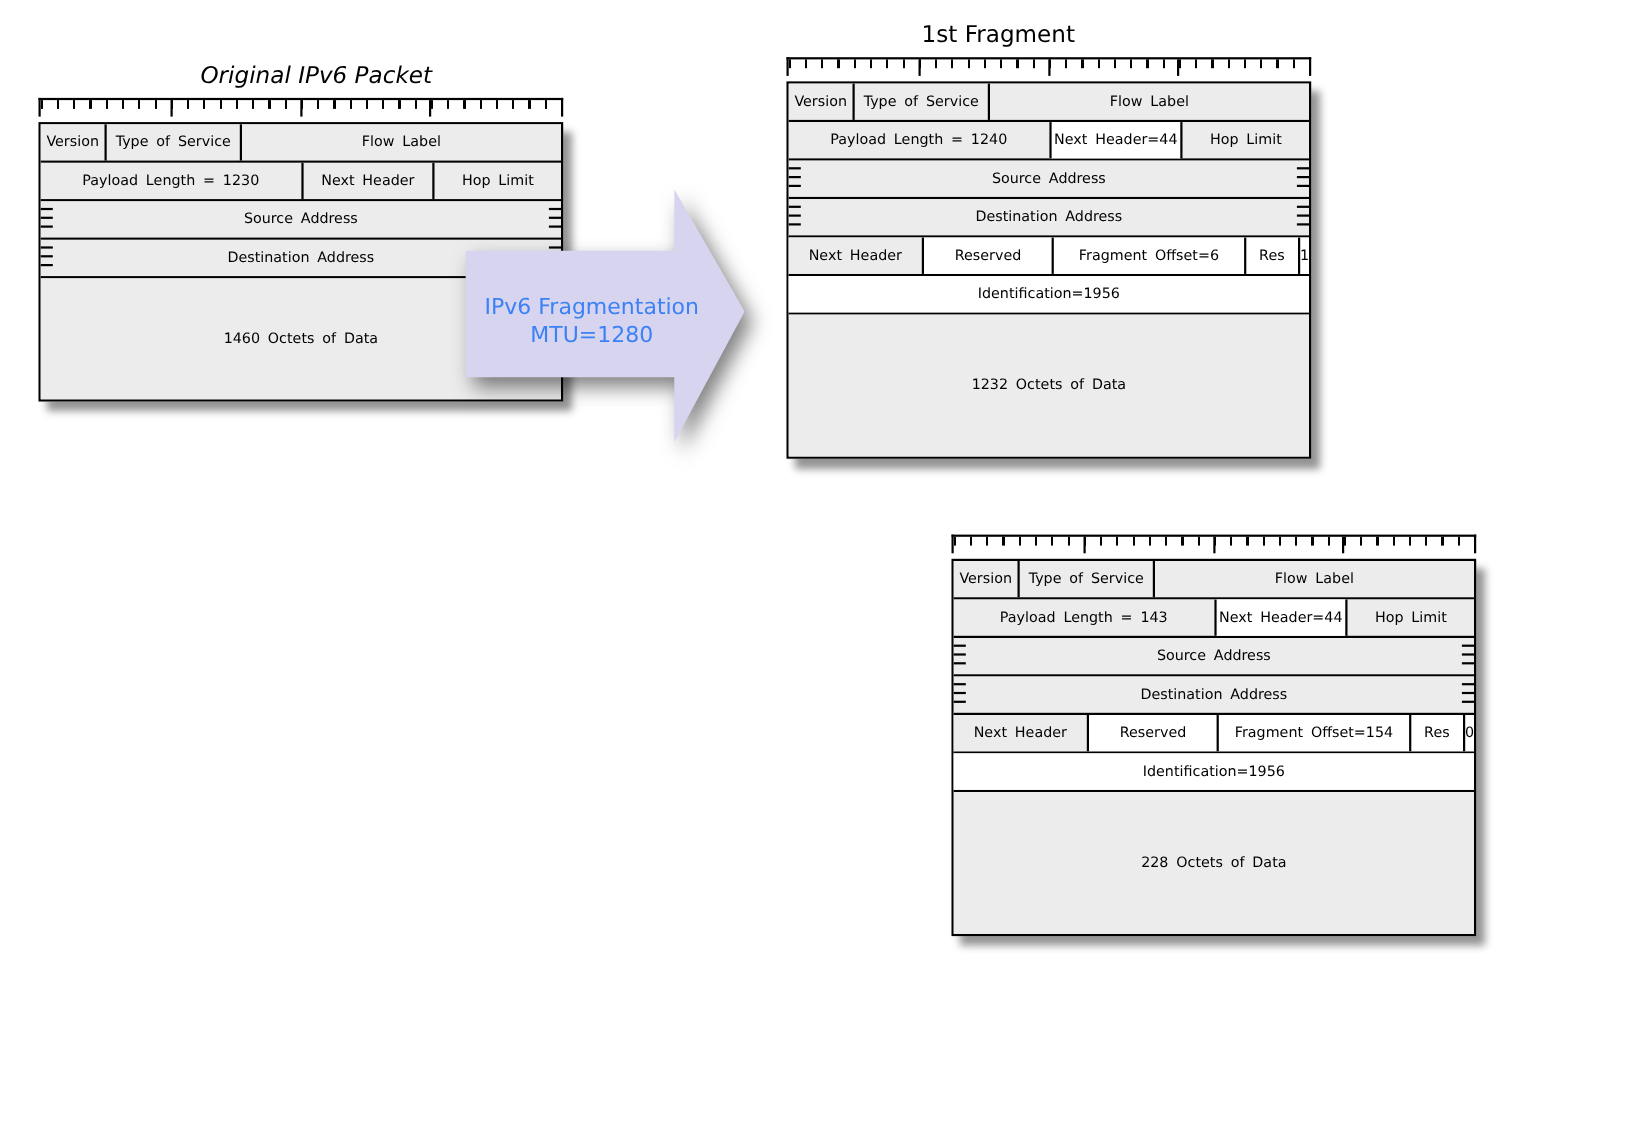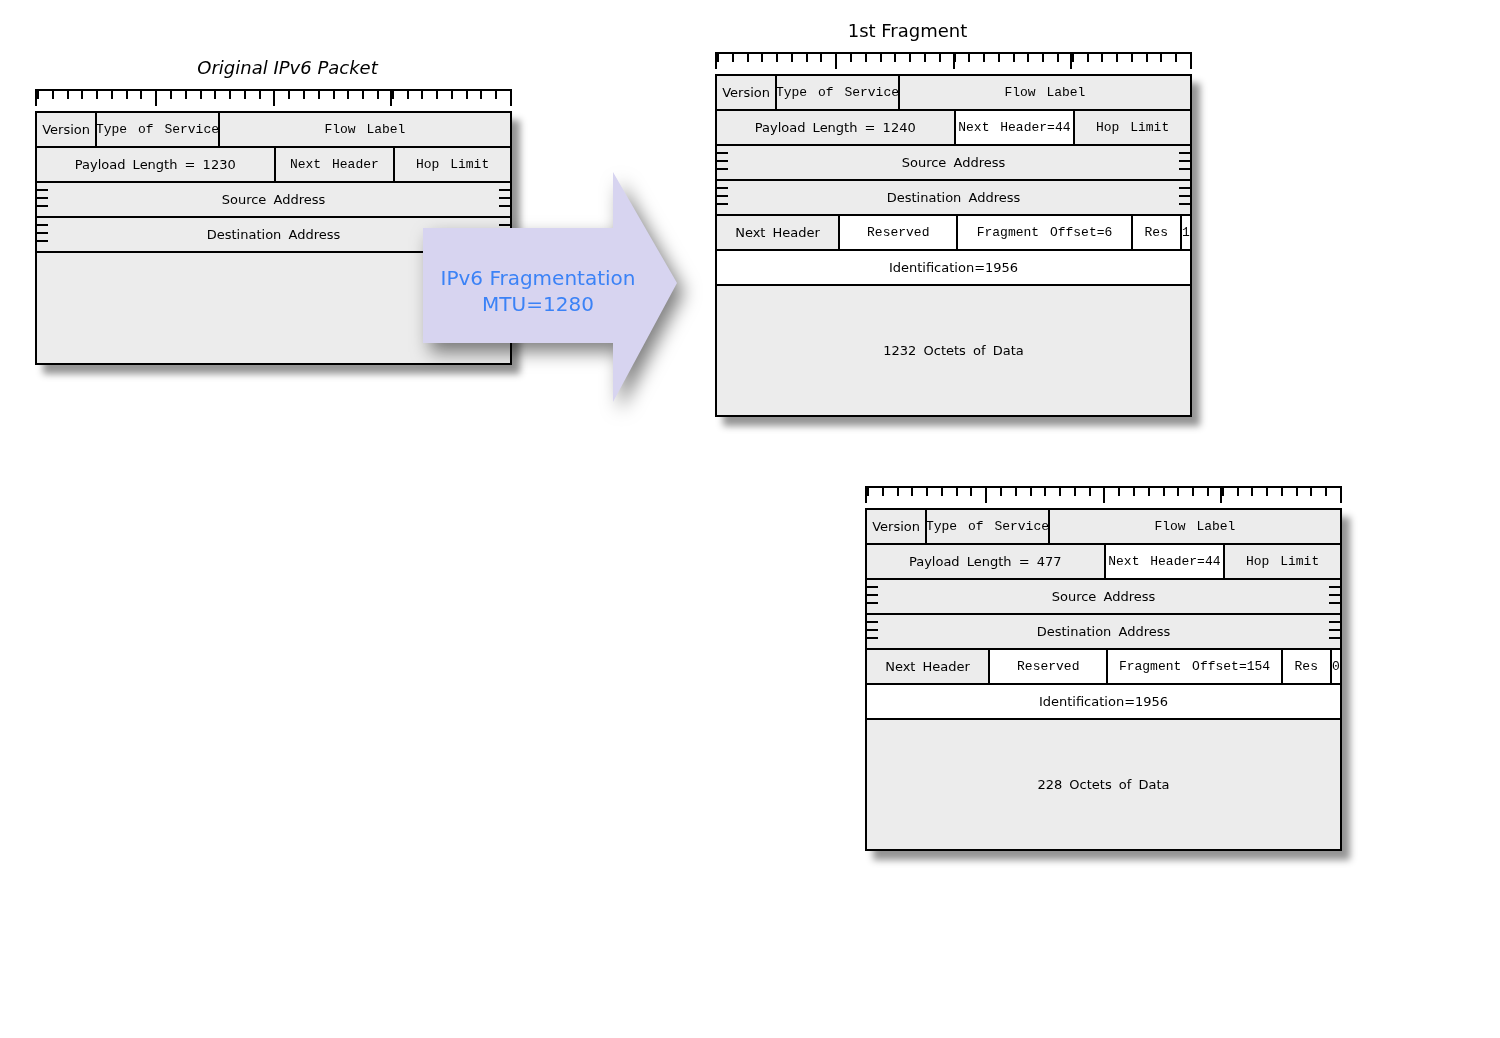--- a/index.html
+++ b/index.html
@@ -6,21 +6,21 @@
   body {
     width:1500px; height:1038px;
     background:#ffffff;
     font-family:"DejaVu Sans","Liberation Sans",sans-serif;
     color:#000;
     position:relative;
     overflow:hidden;
   }
   .packet { position:absolute; width:477px; z-index:1; }
   .pkt-title {
-    font-size:18px; line-height:26px; height:26px;
+    font-size:21px; line-height:26px; height:26px;
     text-align:center; white-space:nowrap;
   }
   .title-orig { transform:translateX(14px);font-style:italic; }
   .title-f1  { transform:translateX(-46px); }
   .title-f2  { transform:translateX(-57px); }
 
   
   .ruler {
     margin-top:8px; height:15px;
     border-top:2px solid #000;
@@ -41,21 +41,21 @@
     border:2px solid #000;
     background:#ececec;
     box-shadow:8px 9px 7px rgba(0,0,0,.42);
     display:flex; flex-direction:column;
   }
   .prow { display:flex; flex:0 0 33px; border-bottom:2px solid #000; background:#ececec; }
   .pcell {
     display:flex; align-items:center; justify-content:center;
     font-size:13px; word-spacing:3px; white-space:nowrap; overflow:hidden;
   }
-  .pcell + .pcell { border-left:2px solid #000;font-family:Liberation Mono, monospace; }
+  .pcell + .pcell { border-left:2px solid #000; }
   .white { background:#ffffff; }
   .gray  { background:#ececec; }
 
   
   .w-version {flex:0 0 12.3%} .w-tos {flex:0 0 25.5%} .w-flow {flex:1 1 auto}
   .w-payload {flex:0 0 50%}   .w-nh  {flex:0 0 24.9%} .w-hop  {flex:1 1 auto}
   .w-fhnh {flex:0 0 25.6%} .w-fhres {flex:0 0 24.6%} .w-fhoff {flex:0 0 36.4%}
   .w-fhr {flex:0 0 10%}    .w-fhm {flex:1 1 auto}
   .w-full {flex:1 1 auto}
 
@@ -103,20 +103,23 @@
       <div class="pcell w-payload">Payload Length = 1230</div>
       <div class="pcell w-nh">Next Header</div>
       <div class="pcell w-hop">Hop Limit</div>
     </div>
     <div class="prow jag">
       <div class="pcell w-full">Source Address</div>
     </div>
     <div class="prow jag">
       <div class="pcell w-full">Destination Address</div>
     </div>
+    <div class="prow data-row">
+      <div class="pcell w-full">1460 Octets of Data</div>
+    </div>
   </div>
 </div>
 
 <div class="arrow-wrap">
   <div class="arrow-shape"></div>
   <div class="arrow-text">
     <div>IPv6 Fragmentation</div>
     <div>MTU=1280</div>
   </div>
 </div>
@@ -159,21 +162,21 @@
 
 <div class="packet" style="left:865px; top:478px;">
   <div class="ruler"></div>
   <div class="pkt-box" style="height:339px;">
     <div class="prow">
       <div class="pcell w-version">Version</div>
       <div class="pcell w-tos">Type of Service</div>
       <div class="pcell w-flow">Flow Label</div>
     </div>
     <div class="prow">
-      <div class="pcell w-payload">Payload Length = 477</div>
+      <div class="pcell w-payload">Payload Length = 143</div>
       <div class="pcell w-nh white">Next Header=44</div>
       <div class="pcell w-hop">Hop Limit</div>
     </div>
     <div class="prow jag">
       <div class="pcell w-full">Source Address</div>
     </div>
     <div class="prow jag">
       <div class="pcell w-full">Destination Address</div>
     </div>
     <div class="prow">

